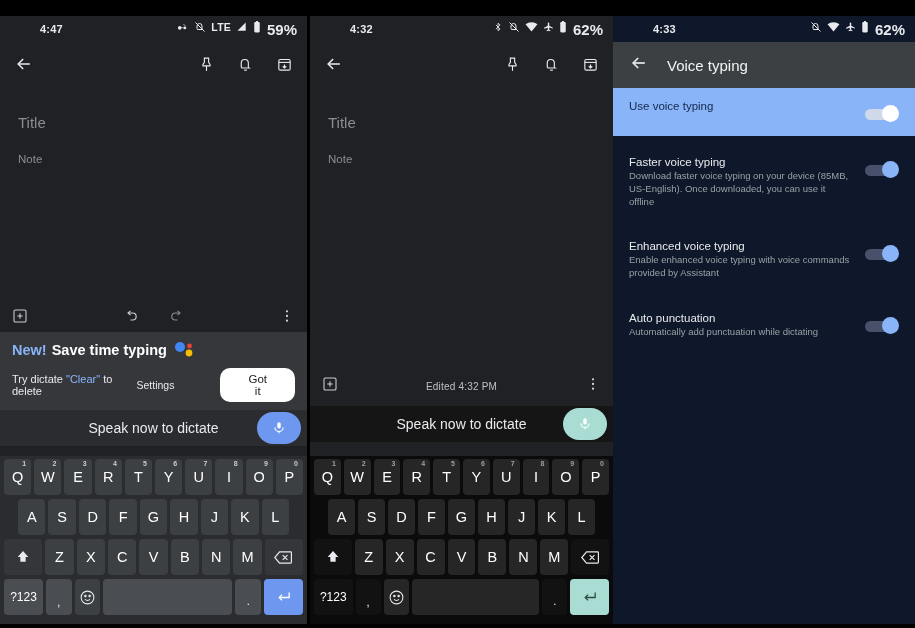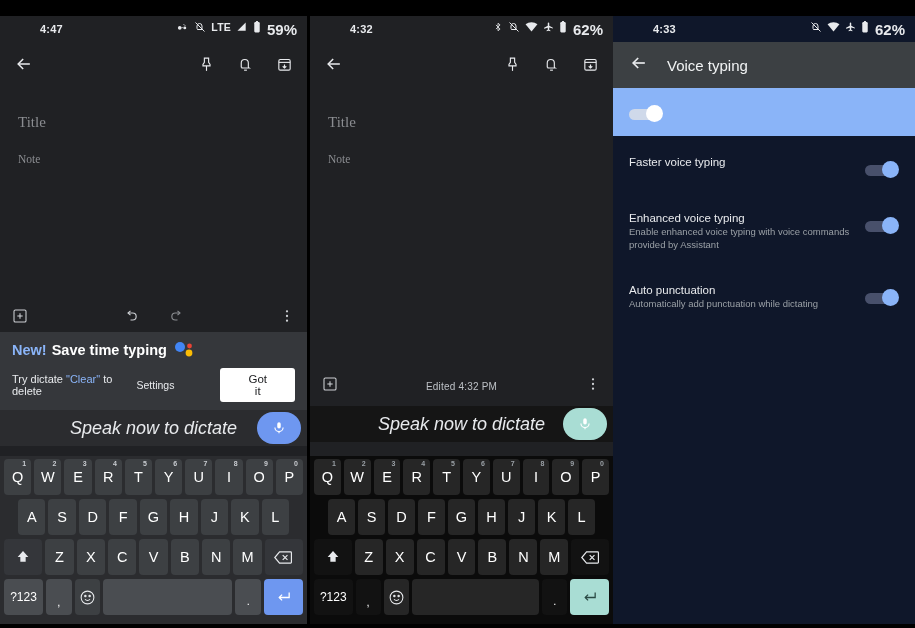--- a/index.html
+++ b/index.html
@@ -29,21 +29,21 @@
   .batt-pct { font-size: 15px; font-weight: bold; margin-left: 1px; }
 
   
   .note-appbar {
     height: 48px; display: flex; align-items: center;
     padding: 0 14px; color: #e8eaed;
   }
   .note-appbar .spacer { flex: 1; }
   .note-appbar .ab-icon { margin-left: 22px; cursor: default; }
 
-  .note-body { padding: 24px 18px 0 18px; font-family: Liberation Serif, serif; }
+  .note-body { padding: 24px 18px 0 18px; }
   .note-title { font-size: 15px; color: #8b8d91; margin-bottom: 22px; }
   .note-text  { font-size: 11.5px; color: #8b8d91; }
 
   
   .note-bottombar {
     position: absolute; left: 0; right: 0;
     height: 36px; display: flex; align-items: center; padding: 0 12px;
     color: #cdd0d4;
   }
   .note-bottombar .mid { flex: 1; display: flex; align-items: center; justify-content: center; gap: 30px; }
@@ -57,31 +57,31 @@
   .promo-title { font-size: 14.5px; font-weight: bold; color: #ffffff; display: flex; align-items: center; }
   .promo-title .new { color: #8ab4f8; margin-right: 5px; }
   .assistant-dots { margin-left: 7px; position: relative; width: 22px; height: 16px; }
   .promo-row2 { display: flex; align-items: center; margin-top: 10px; }
   .promo-sub { font-size: 11px; color: #e8eaed; }
   .promo-sub .quote { color: #8ab4f8; }
   .promo-actions { margin-left: auto; display: flex; align-items: center; gap: 10px; }
   .btn-settings { font-size: 10.5px; color: #e8eaed; background: none; border: none; font-family: inherit; }
   .btn-gotit {
     font-size: 11.5px; color: #202124; background: #ffffff;
-    border: none; border-radius: 3px; padding: 5px 28px; font-family: inherit; margin-left: 36px;
+    border: none; border-radius: 10px; padding: 5px 28px; font-family: inherit; margin-left: 36px;
   }
 
   
   .dictate-bar {
     position: absolute; left: 0; height: 36px; width: 100%;
     display: flex; align-items: center; justify-content: center;
     background: #2b2c2f;
   }
   .dictate-bar.mid-theme { background: #151515; }
-  .dictate-label { font-size: 18px; color: #e8eaed; font-style: italic; }
+  .dictate-label { font-size: 14px; color: #e8eaed; }
   .mic-pill {
     position: absolute; right: 6px; top: 2px;
     width: 44px; height: 32px; border-radius: 16px;
     display: flex; align-items: center; justify-content: center;
   }
 
   
   .kb { position: absolute; left: 0; width: 100%; bottom: 0; padding: 3px 2px 5px 2px; }
   .kb-row { display: flex; justify-content: center; gap: 3px; margin-bottom: 4px; padding: 0 2px; }
   .key {
@@ -626,31 +626,35 @@
             <path d="M19 12H5"></path>
             <path d="M11 6l-6 6 6 6"></path>
           </svg>
       </span>
       <span class="settings-title">Voice typing</span>
     </div>
 
     <div>
 
       <div class="set-row highlight">
+        <div class="texts">
+          <div class="set-name">Use voice typing</div>
+        </div>
         <div class="switch">
           <div class="track"></div>
           <div class="thumb"></div>
         </div>
       </div>
 
       <div class="set-spacer"></div>
 
       <div class="set-row">
         <div class="texts">
           <div class="set-name">Faster voice typing</div>
+          <div class="set-desc">Download faster voice typing on your device (85MB, US-English). Once downloaded, you can use it offline</div>
         </div>
         <div class="switch">
           <div class="track"></div>
           <div class="thumb"></div>
         </div>
       </div>
 
       <div class="set-spacer"></div>
 
       <div class="set-row">

